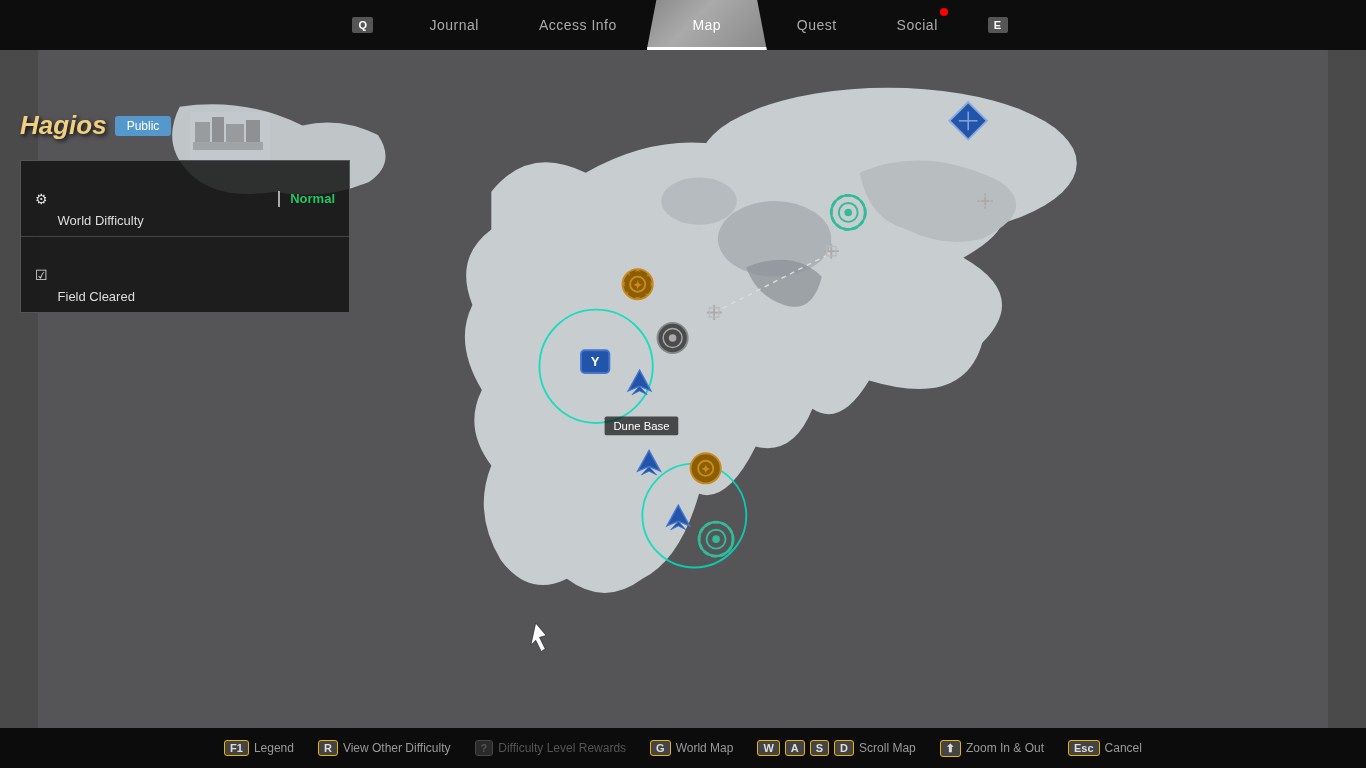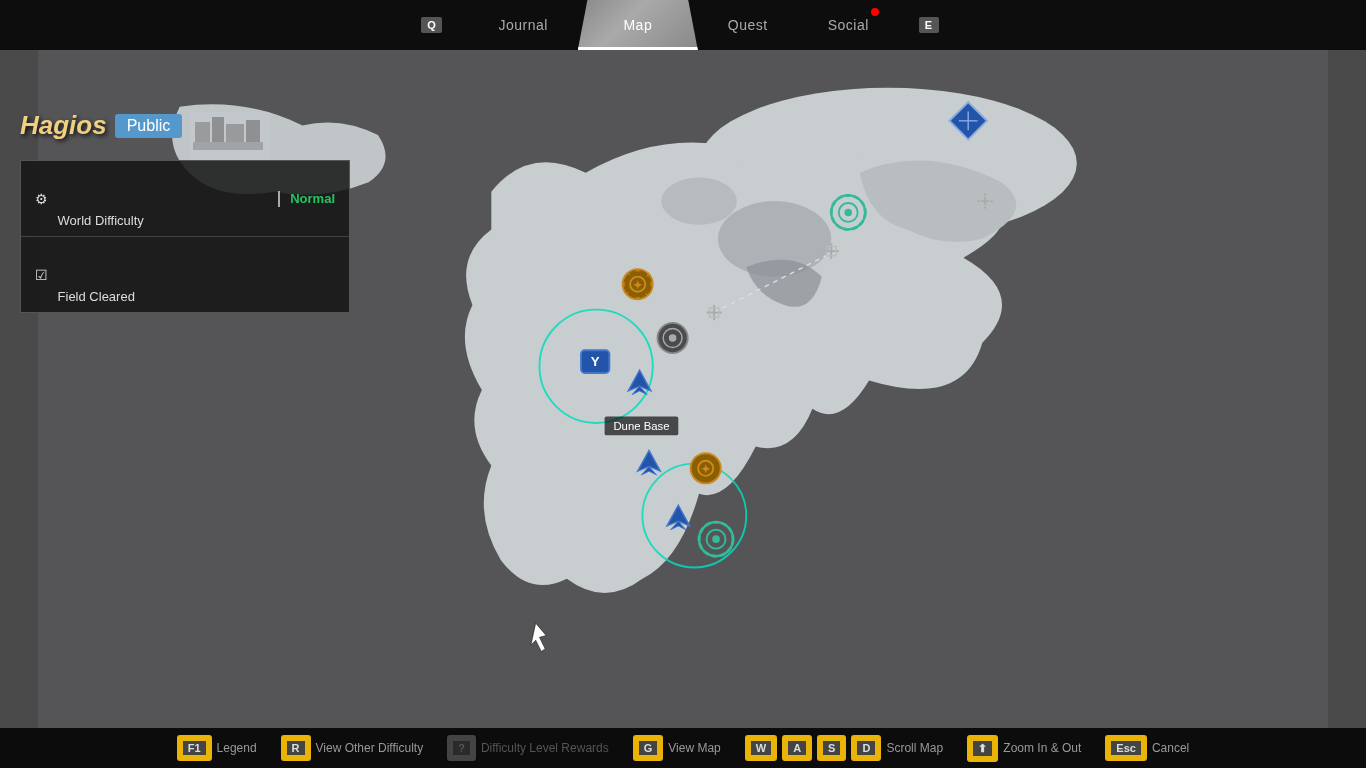--- a/index.html
+++ b/index.html
@@ -107,21 +107,21 @@
       color: #f0d080;
       font-size: 26px;
       font-weight: bold;
       text-shadow: 2px 2px 4px rgba(0,0,0,0.8);
       font-style: italic;
     }
     #location-badge {
       display: inline-block;
       background: #5599cc;
       color: #fff;
-      font-size: 16px;
+      font-size: 12px;
       padding: 3px 12px;
       border-radius: 3px;
       margin-left: 8px;
       vertical-align: middle;
       font-style: normal;
       font-weight: normal;
     }
 
     #info-panel {
       position: absolute;
@@ -179,21 +179,21 @@
     .hotkey-hint {
       display: flex;
       align-items: center;
       gap: 5px;
       color: #999;
       font-size: 12px;
     }
     .key-badge {
       background: #444;
       color: #ddd;
-      border: 6px solid #eab308;
+      border: 1px solid #eab308;
       border-radius: 3px;
       padding: 1px 5px;
       font-size: 11px;
       font-weight: bold;
     }
     .hotkey-hint.disabled {
       color: #555;
     }
     .hotkey-hint.disabled .key-badge {
       background: #2a2a2a;
@@ -217,20 +217,23 @@
 <div id="top-nav">
 
   <div class="nav-tab" style="padding:0 20px;">
     <span class="nav-tab-icon">Q</span>
   </div>
 
   <div class="nav-tab">
     <span>Journal</span>
   </div>
 
+  <div class="nav-tab">
+    <span>Access Info</span>
+  </div>
 
   <div class="nav-tab map-tab active">
     <span>Map</span>
   </div>
 
   <div class="nav-tab">
     <span>Quest</span>
   </div>
 
   <div class="nav-tab" style="position:relative;">
@@ -400,21 +403,21 @@
   <div class="hotkey-hint">
     <span class="key-badge">R</span>
     <span>View Other Difficulty</span>
   </div>
   <div class="hotkey-hint disabled">
     <span class="key-badge">?</span>
     <span>Difficulty Level Rewards</span>
   </div>
   <div class="hotkey-hint">
     <span class="key-badge">G</span>
-    <span>View Map</span>
+    <span>World Map</span>
   </div>
   <div class="hotkey-hint">
     <span class="key-badge">W</span>
     <span class="key-badge">A</span>
     <span class="key-badge">S</span>
     <span class="key-badge">D</span>
     <span>Scroll Map</span>
   </div>
   <div class="hotkey-hint">
     <span class="key-badge">⬆</span>

